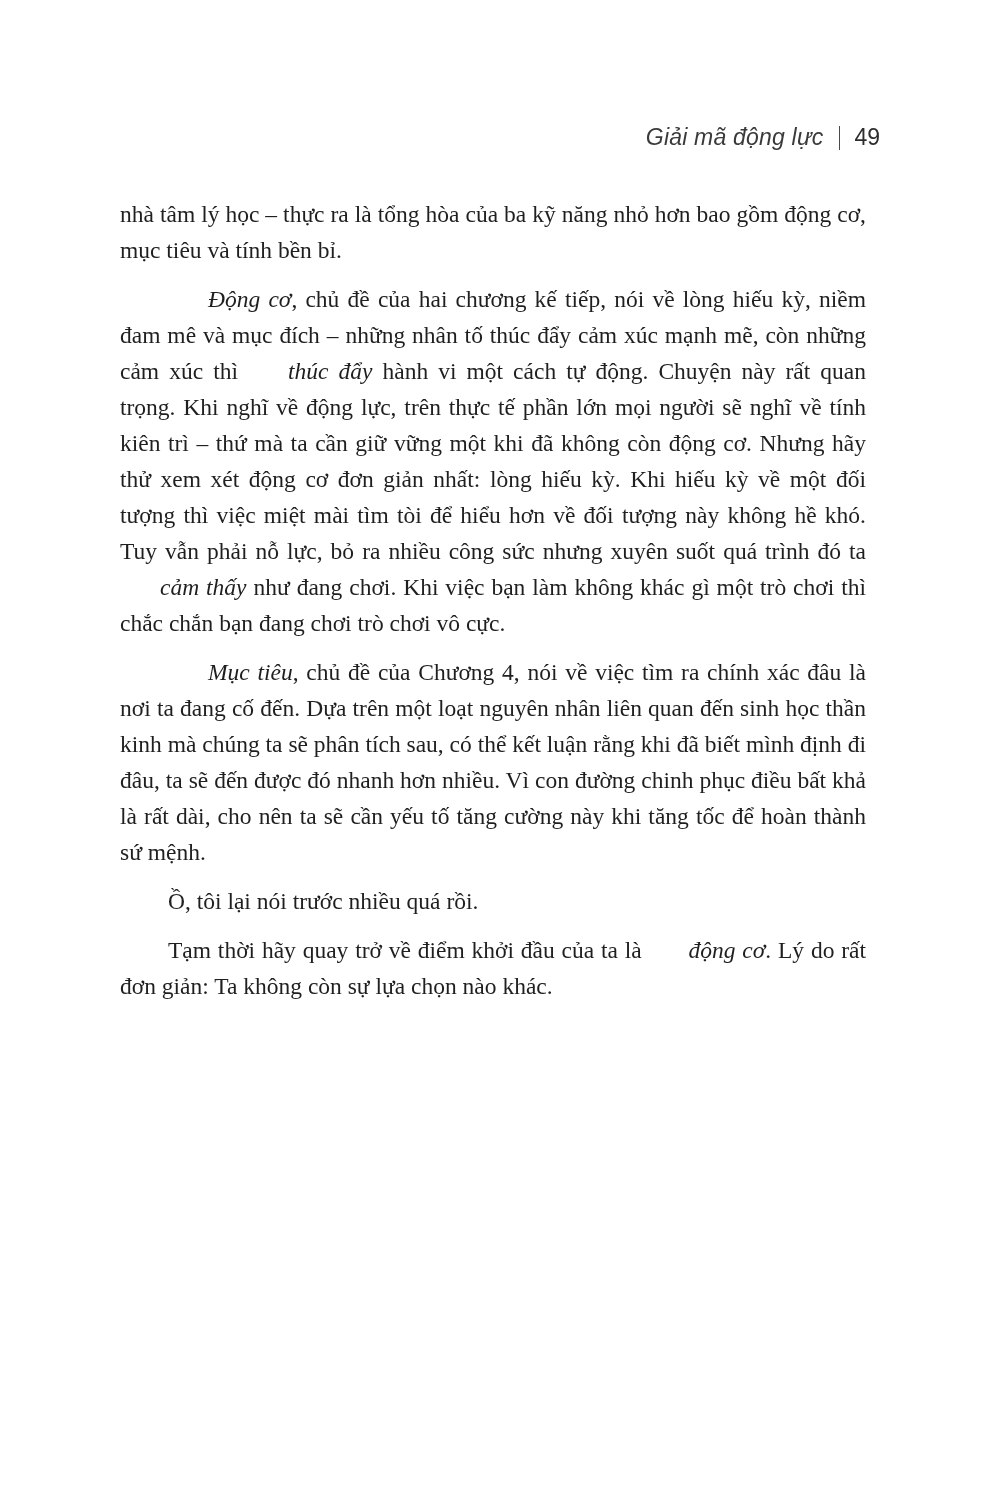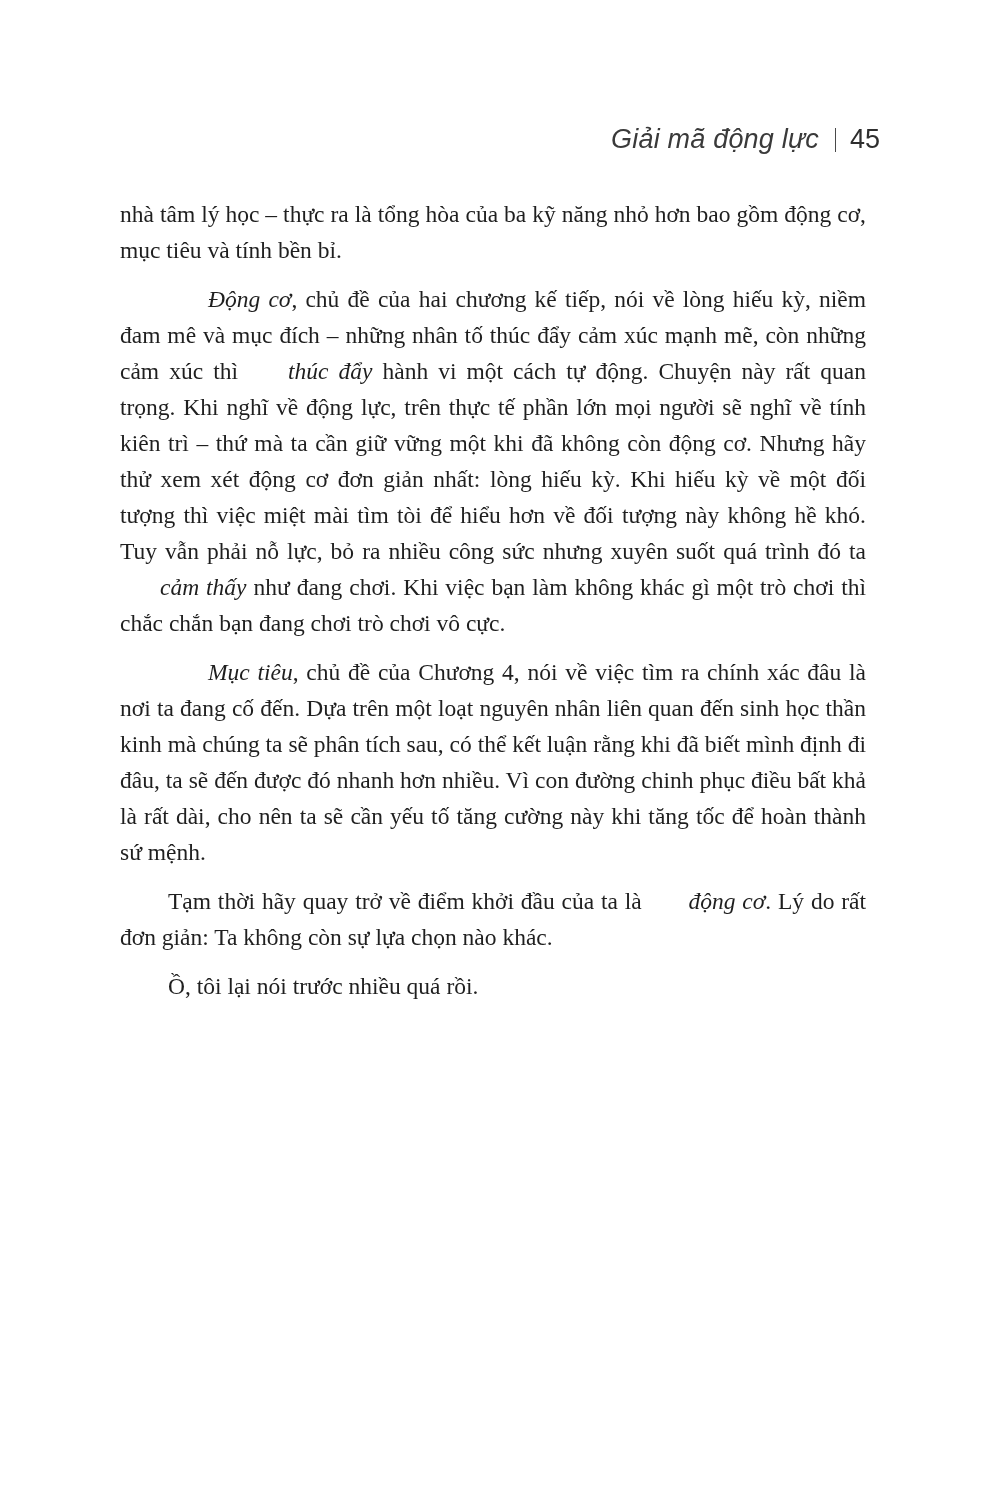--- a/index.html
+++ b/index.html
@@ -18,21 +18,21 @@
     color: #1f1f1f;
   }
   .running-header {
     position: absolute;
     top: 124px;
     right: 104px;
     display: flex;
     align-items: center;
     gap: 0;
     font-family: "Liberation Sans", sans-serif;
-    font-size: 27px;
+    font-size: 23px;
     color: #3a3a3a;
   }
   .running-header .header-title {
     font-style: italic;
     letter-spacing: 0.2px;
   }
   .running-header .header-sep {
     width: 1px;
     height: 24px;
     background: #4a4a4a;
@@ -64,25 +64,25 @@
   }
 </style>
 </head>
 <body>
 
 <div class="page">
 
   <div class="running-header">
     <span class="header-title">Giải mã động lực</span>
     <span class="header-sep"></span>
-    <span class="page-number">45</span>
+    <span class="page-number">49</span>
   </div>
 
   <div class="body-text">
 
   <p><span>nhà tâm lý học – thực ra là tổng hòa của ba kỹ năng nhỏ hơn bao gồm động cơ, mục tiêu và tính bền bỉ.</span></p>
       <p class="indented"><em>Động cơ</em><span>, chủ đề của hai chương kế tiếp, nói về lòng hiếu kỳ, niềm đam mê và mục đích – những nhân tố thúc đẩy cảm xúc mạnh mẽ, còn những cảm xúc thì </span><em>thúc đẩy</em><span> hành vi một cách tự động. Chuyện này rất quan trọng. Khi nghĩ về động lực, trên thực tế phần lớn mọi người sẽ nghĩ về tính kiên trì – thứ mà ta cần giữ vững một khi đã không còn động cơ. Nhưng hãy thử xem xét động cơ đơn giản nhất: lòng hiếu kỳ. Khi hiếu kỳ về một đối tượng thì việc miệt mài tìm tòi để hiểu hơn về đối tượng này không hề khó. Tuy vẫn phải nỗ lực, bỏ ra nhiều công sức nhưng xuyên suốt quá trình đó ta </span><em>cảm thấy</em><span> như đang chơi. Khi việc bạn làm không khác gì một trò chơi thì chắc chắn bạn đang chơi trò chơi vô cực.</span></p>
       <p class="indented"><em>Mục tiêu</em><span>, chủ đề của Chương 4, nói về việc tìm ra chính xác đâu là nơi ta đang cố đến. Dựa trên một loạt nguyên nhân liên quan đến sinh học thần kinh mà chúng ta sẽ phân tích sau, có thể kết luận rằng khi đã biết mình định đi đâu, ta sẽ đến được đó nhanh hơn nhiều. Vì con đường chinh phục điều bất khả là rất dài, cho nên ta sẽ cần yếu tố tăng cường này khi tăng tốc để hoàn thành sứ mệnh.</span></p>
+      <p class="indented"><span>Ồ, tôi lại nói trước nhiều quá rồi.</span></p>
       <p class="indented"><span>Tạm thời hãy quay trở về điểm khởi đầu của ta là </span><em>động cơ</em><span>. Lý do rất đơn giản: Ta không còn sự lựa chọn nào khác.</span></p>
-      <p class="indented"><span>Ồ, tôi lại nói trước nhiều quá rồi.</span></p>
     </div>
 
 </div>
 
 </body></html>

